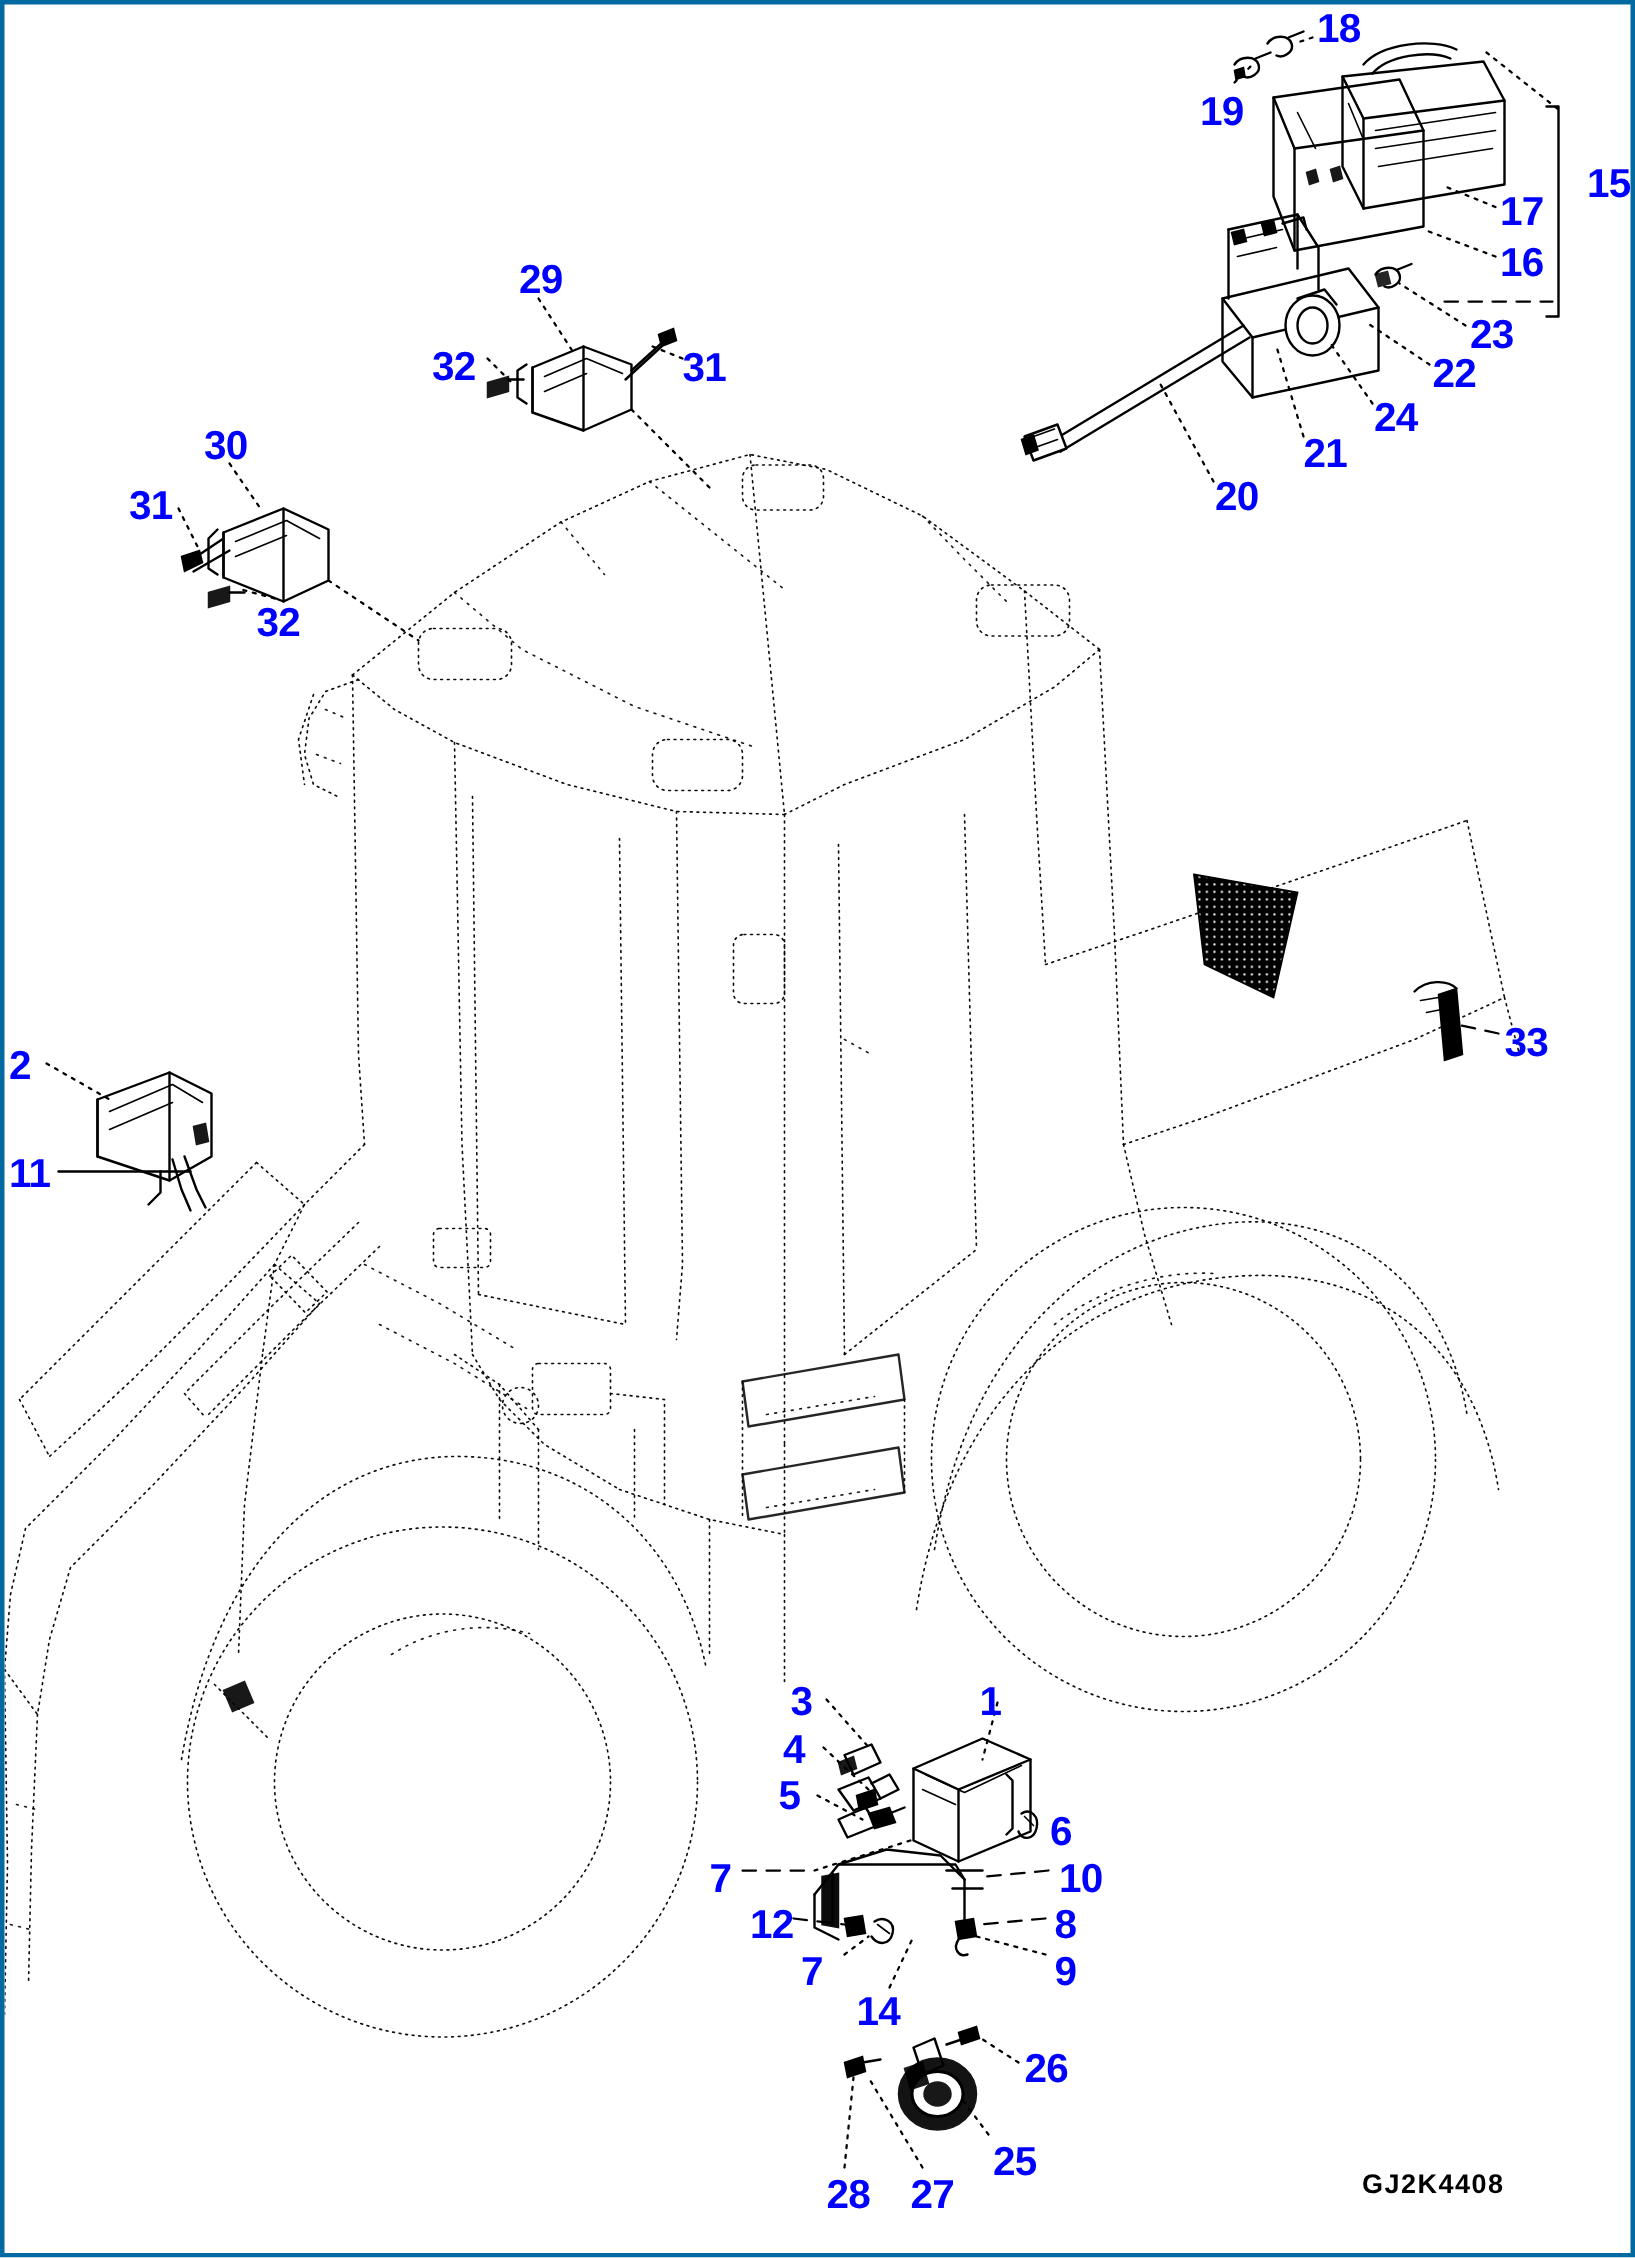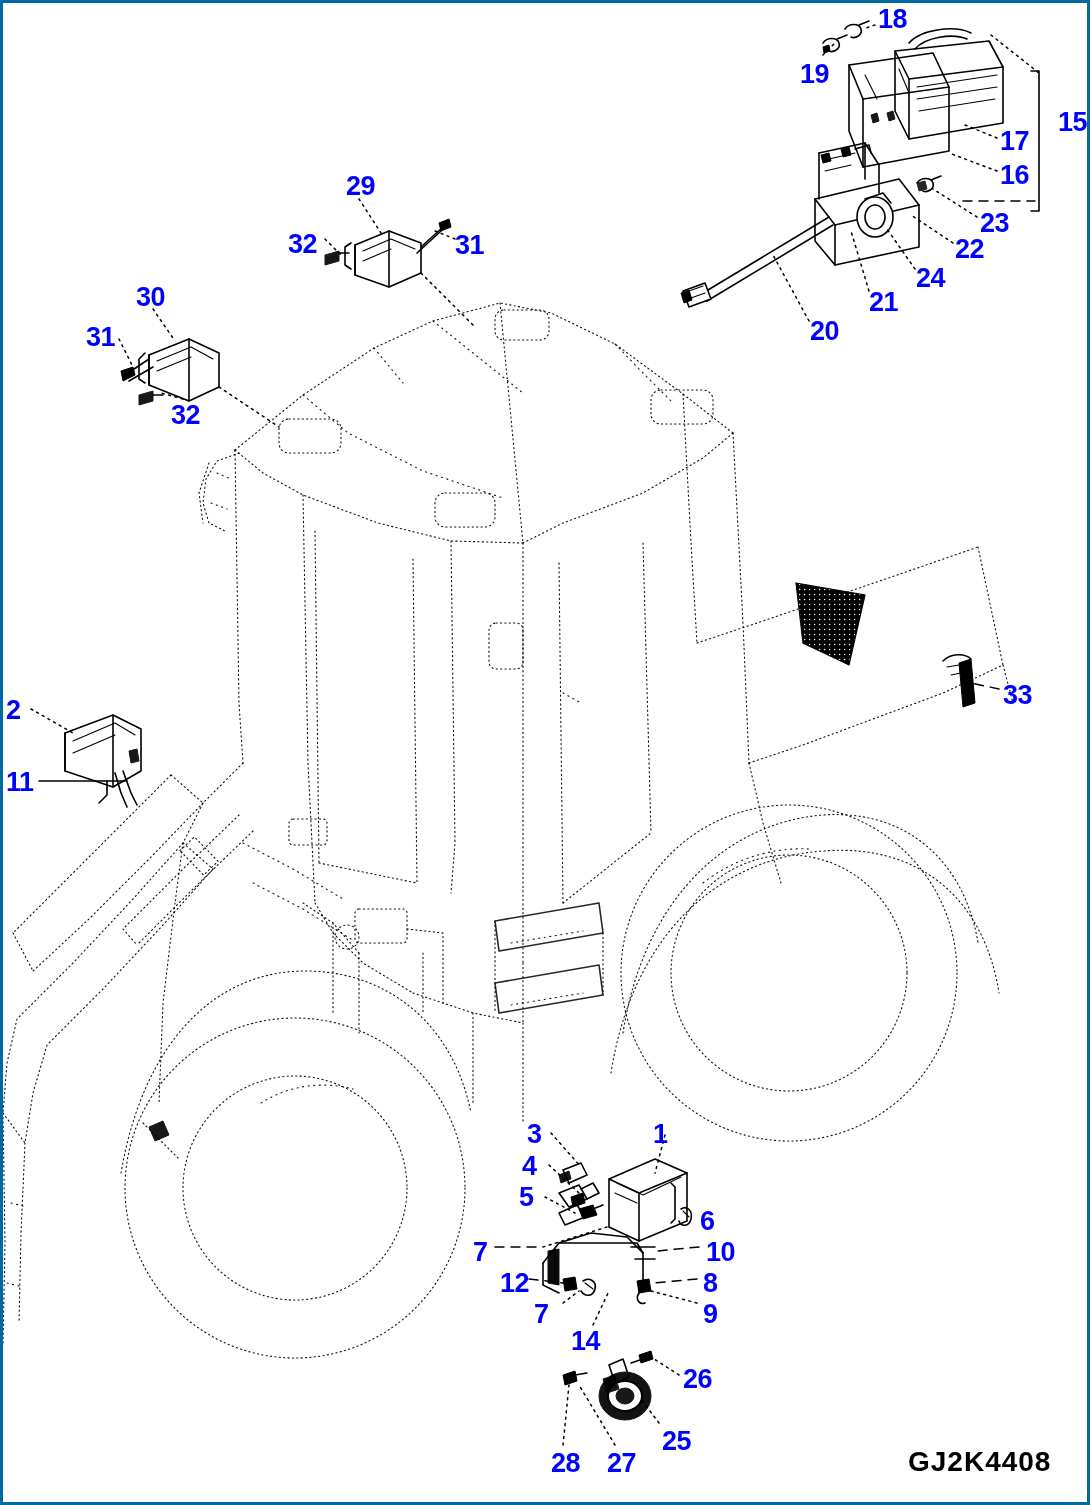--- a/index.html
+++ b/index.html
@@ -22,21 +22,21 @@
     line-height:27px;
     letter-spacing:-0.5px;
     white-space:nowrap;
     user-select:none;
   }
   .dwgno{
     position:absolute;
     color:#000000;
     font-family:"Liberation Sans",sans-serif;
     font-weight:bold;
-    font-size:28px;
+    font-size:18px;
     letter-spacing:1px;
     white-space:nowrap;
   }
 </style>
 </head>
 <body>
 
 <div id="page">
 
   <svg id="art" viewBox="0 0 1090 1505" xmlns="http://www.w3.org/2000/svg">

